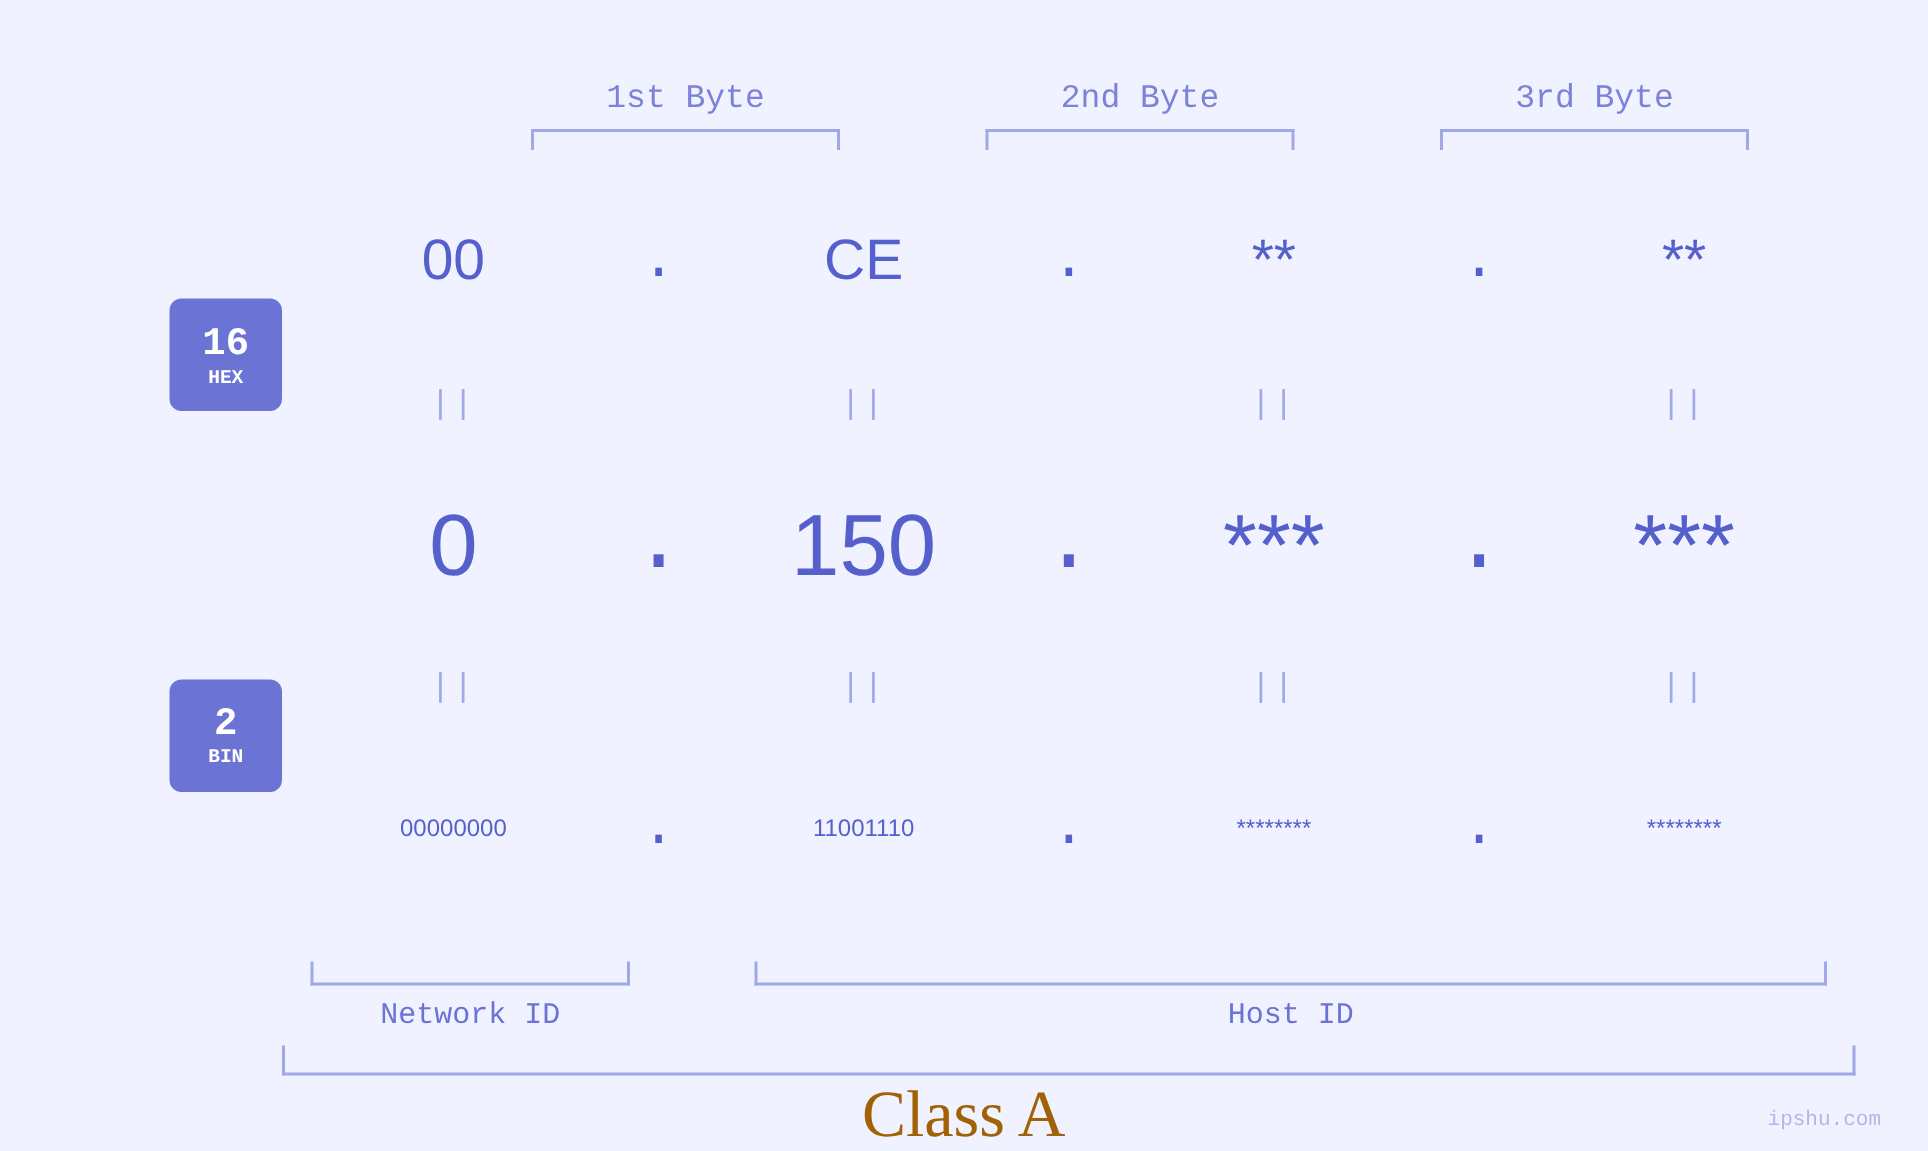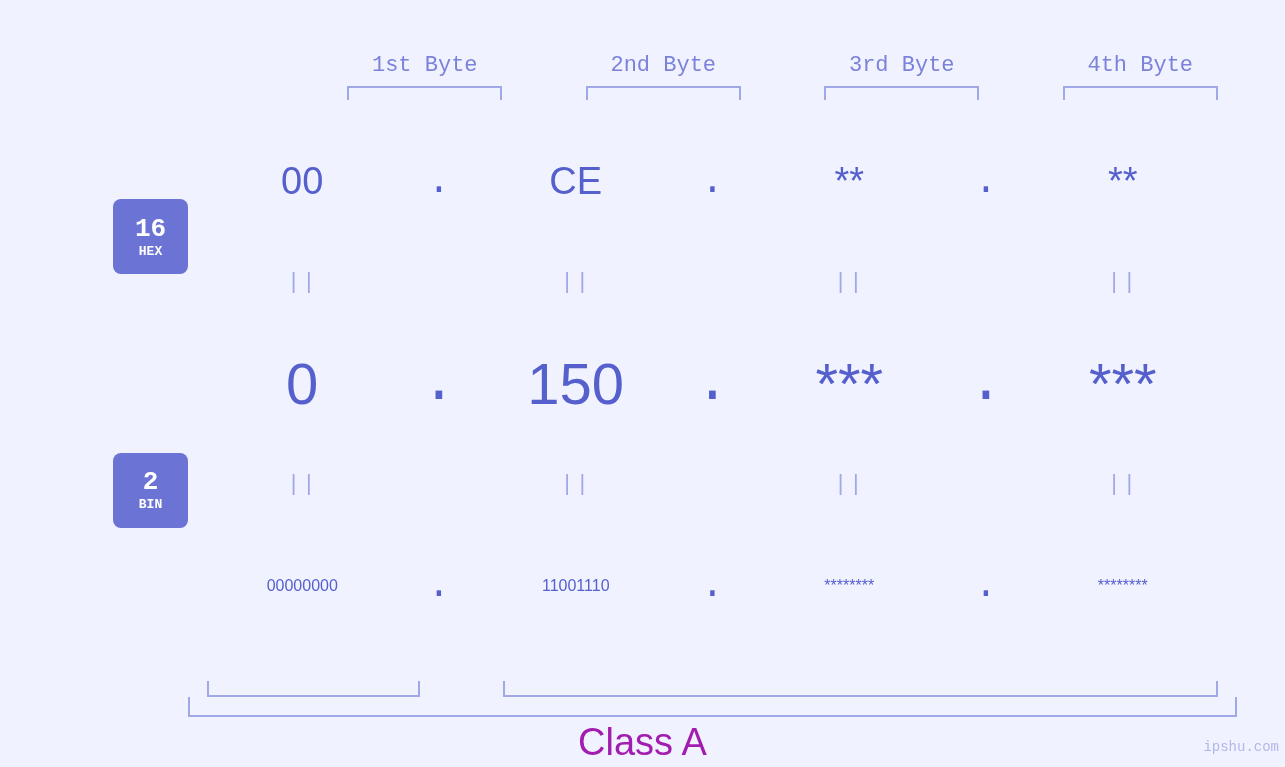--- a/index.html
+++ b/index.html
@@ -135,29 +135,29 @@
     }
 
     .class-row {
       display: flex;
       align-items: center;
       justify-content: center;
       height: 50px;
     }
 
     .class-label {
-      color: #a21caf;
-      font-size: 38px;
-      font-family: Liberation Sans, sans-serif;
+      color: #a16207;
+      font-size: 44px;
+      font-family: Liberation Serif, serif;
     }
 
     .watermark {
       position: absolute;
       bottom: 12px;
-      right: 6px;
+      right: 31px;
       color: #b0b8e8;
       font-size: 14px;
       font-family: 'Courier New', Courier, monospace;
     }
 
     
     .cols-with-dots {
       display: flex;
       align-items: center;
       width: 100%;
@@ -195,24 +195,20 @@
     <div class="byte-col">
       <span class="byte-label">2nd Byte</span>
       <div class="bracket-top"></div>
     </div>
     <div style="width:45px;"></div>
     <div class="byte-col">
       <span class="byte-label">3rd Byte</span>
       <div class="bracket-top"></div>
     </div>
     <div style="width:45px;"></div>
-    <div class="byte-col">
-      <span class="byte-label">4th Byte</span>
-      <div class="bracket-top"></div>
-    </div>
   </div>
 
   <div class="main-content">
 
     <div class="badges-col">
       <div class="badge">
         <span class="badge-number">16</span>
         <span class="badge-label">HEX</span>
       </div>
       <div class="badge">
@@ -348,20 +344,31 @@
             <div style="width: 85%; border-bottom: 2px solid #a0a8e8; border-left: 2px solid #a0a8e8; border-right: 2px solid #a0a8e8; height: 16px;"></div>
           </div>
           <div class="dot-col"></div>
 
           <div style="flex: 3; display: flex; justify-content: center;">
             <div style="width: 95%; border-bottom: 2px solid #a0a8e8; border-left: 2px solid #a0a8e8; border-right: 2px solid #a0a8e8; height: 16px;"></div>
           </div>
         </div>
       </div>
 
+      <div style="display: flex; height: 40px; align-items: center;">
+        <div class="cols-with-dots">
+          <div class="col1" style="justify-content: center;">
+            <span style="color: #6b74d4; font-size: 20px; font-family: 'Courier New', Courier, monospace;">Network ID</span>
+          </div>
+          <div class="dot-col"></div>
+          <div style="flex: 3; display: flex; justify-content: center;">
+            <span style="color: #6b74d4; font-size: 20px; font-family: 'Courier New', Courier, monospace;">Host ID</span>
+          </div>
+        </div>
+      </div>
 
     </div>
   </div>
 
   <div style="margin-left: 140px; height: 20px; border-bottom: 2px solid #a0a8e8; border-left: 2px solid #a0a8e8; border-right: 2px solid #a0a8e8;"></div>
 
   <div class="class-row">
     <span class="class-label">Class A</span>
   </div>
 

